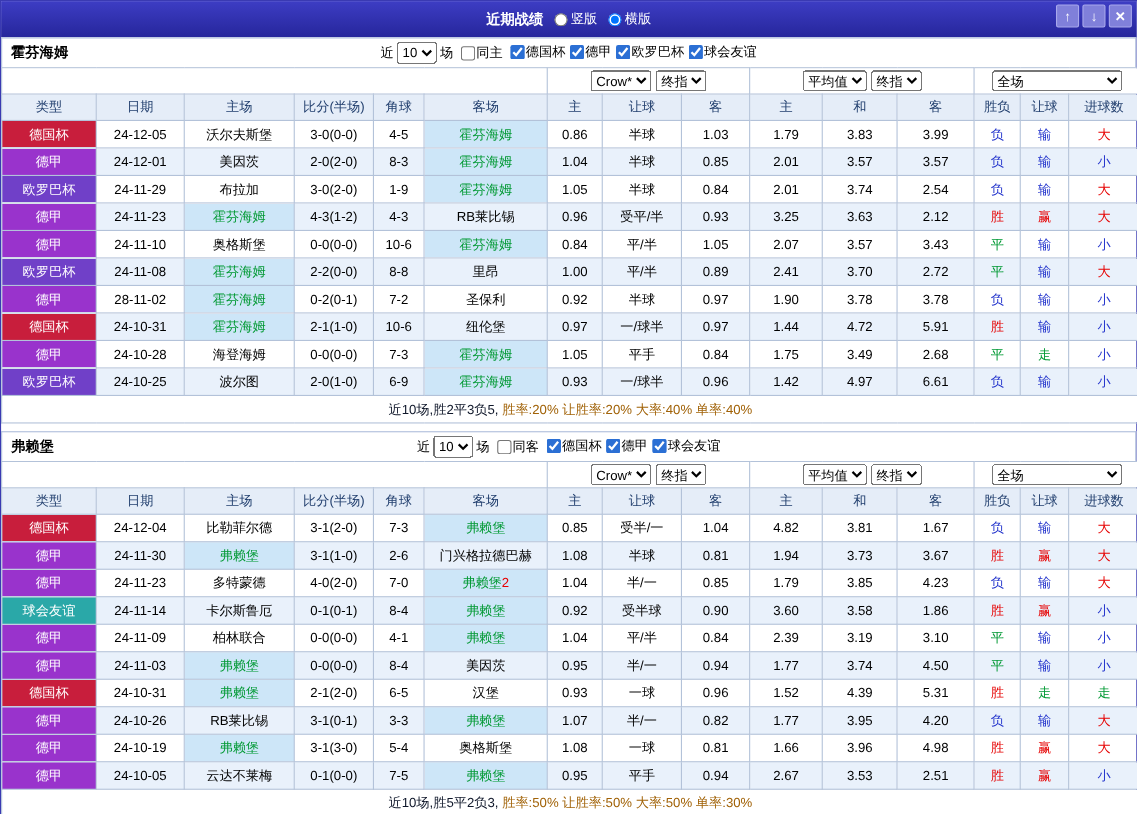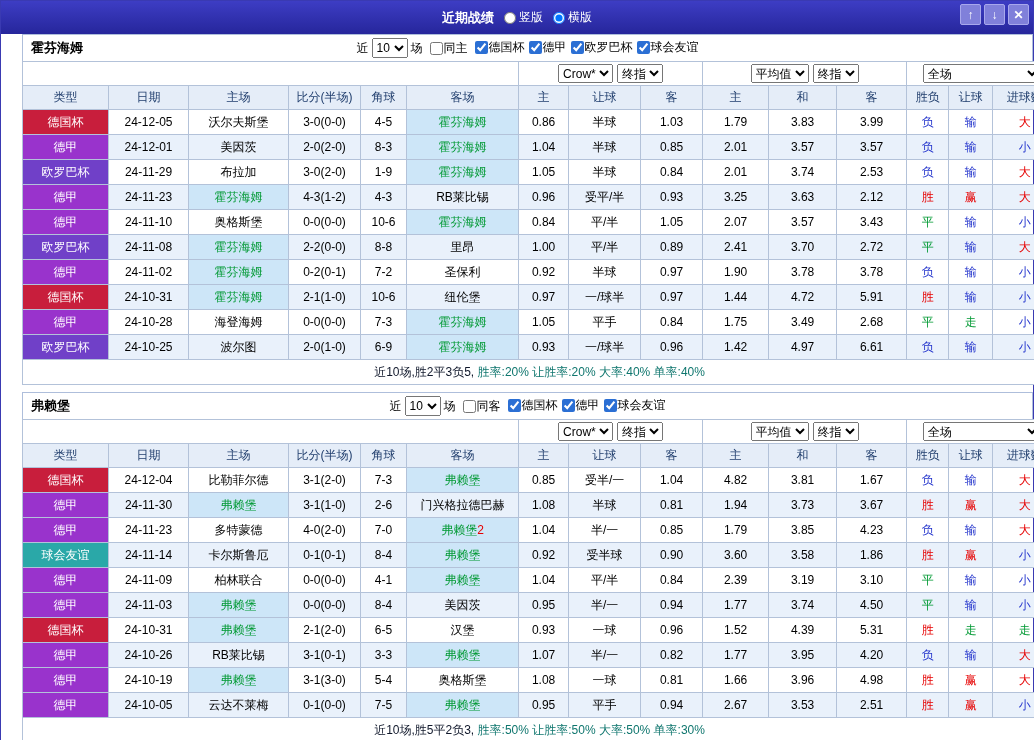--- a/index.html
+++ b/index.html
@@ -11,21 +11,21 @@
   .titlebar { position:relative; height:33px; background:linear-gradient(#3d3dc4,#26269b); color:#fff;
               display:flex; align-items:center; justify-content:center; gap:10px; }
   .titlebar .title { font-weight:bold; font-size:13px; }
   .radio-label { display:inline-flex; align-items:center; gap:3px; font-size:12px; cursor:pointer; }
   .radio-label input { margin:0; width:12px; height:12px; }
   .tb-buttons { position:absolute; right:4px; top:3px; display:flex; gap:3px; }
   .tb-btn { width:21px; height:21px; padding:0; background:#8080da; border:1px solid #a8a8ec;
             color:#fff; font-size:12px; font-weight:bold; line-height:1; border-radius:2px; cursor:pointer; }
 
   
-  .section { margin-top:0;padding-left:21px; }
+  .section { margin-top:0; }
   .section + .section { margin-top:7px; }
   .filter-row { position:relative; height:27px; border:1px solid #aebedb; border-bottom:none;
                 display:flex; align-items:center; background:#fff; }
   .team-name { position:absolute; left:8px; font-weight:bold; font-size:13px; color:#000; }
   .filters { margin:0 auto; display:flex; align-items:center; gap:3px; }
   .filters select { font-size:12px; height:20px; }
   .chk { display:inline-flex; align-items:center; margin-left:4px; cursor:pointer; }
   .chk input { width:13px; height:13px; margin:0 1px 0 0; accent-color:#2b6fd4; }
 
   
@@ -36,21 +36,21 @@
   .select-row select { font-size:12px; height:19px; margin:0 2px; vertical-align:middle; }
   .select-wide { min-width:118px; }
   .header-row th { background:#e5edf8; color:#23406f; height:24px; }
   tbody tr:nth-child(even) td { background:#e9f1fb; }
   .stats-table td.type-cell { color:#fff; }
   .stats-table td.score { color:#000000; }
   .stats-table td.focal { background:#cde6f8; color:#009933; }
   .redsup { color:#e60000; }
   .summary-row td { height:25px; background:#fff; }
   .sum-prefix { color:#0f172a; }
-  .sum-rates { color:#0f766e; }
+  .sum-rates { color:#a16207; }
 </style>
 </head>
 <body>
 
 <div class="page">
 
   <div class="titlebar">
     <span class="title">近期战绩</span>
     <label class="radio-label">
       <input type="radio" name="layout" class="layout-radio" style="">
@@ -183,21 +183,21 @@
     <td>24-11-29</td>
     <td>布拉加</td>
     <td class="score">3-0(2-0)</td>
     <td>1-9</td>
     <td class="focal">霍芬海姆</td>
     <td>1.05</td>
     <td>半球</td>
     <td>0.84</td>
     <td>2.01</td>
     <td>3.74</td>
-    <td>2.53</td>
+    <td>2.54</td>
     <td style="color: rgb(34, 51, 204);">负</td>
     <td style="color: rgb(34, 51, 204);">输</td>
     <td style="color: rgb(230, 0, 0);">大</td>
   </tr>
             <tr>
     <td class="type-cell" style="background: rgb(153, 51, 204);">德甲</td>
     <td>24-11-23</td>
     <td class="focal">霍芬海姆</td>
     <td class="score">4-3(1-2)</td>
     <td>4-3</td>
@@ -241,21 +241,21 @@
     <td>0.89</td>
     <td>2.41</td>
     <td>3.70</td>
     <td>2.72</td>
     <td style="color: rgb(0, 153, 51);">平</td>
     <td style="color: rgb(34, 51, 204);">输</td>
     <td style="color: rgb(230, 0, 0);">大</td>
   </tr>
             <tr>
     <td class="type-cell" style="background: rgb(153, 51, 204);">德甲</td>
-    <td>24-11-02</td>
+    <td>28-11-02</td>
     <td class="focal">霍芬海姆</td>
     <td class="score">0-2(0-1)</td>
     <td>7-2</td>
     <td>圣保利</td>
     <td>0.92</td>
     <td>半球</td>
     <td>0.97</td>
     <td>1.90</td>
     <td>3.78</td>
     <td>3.78</td>

